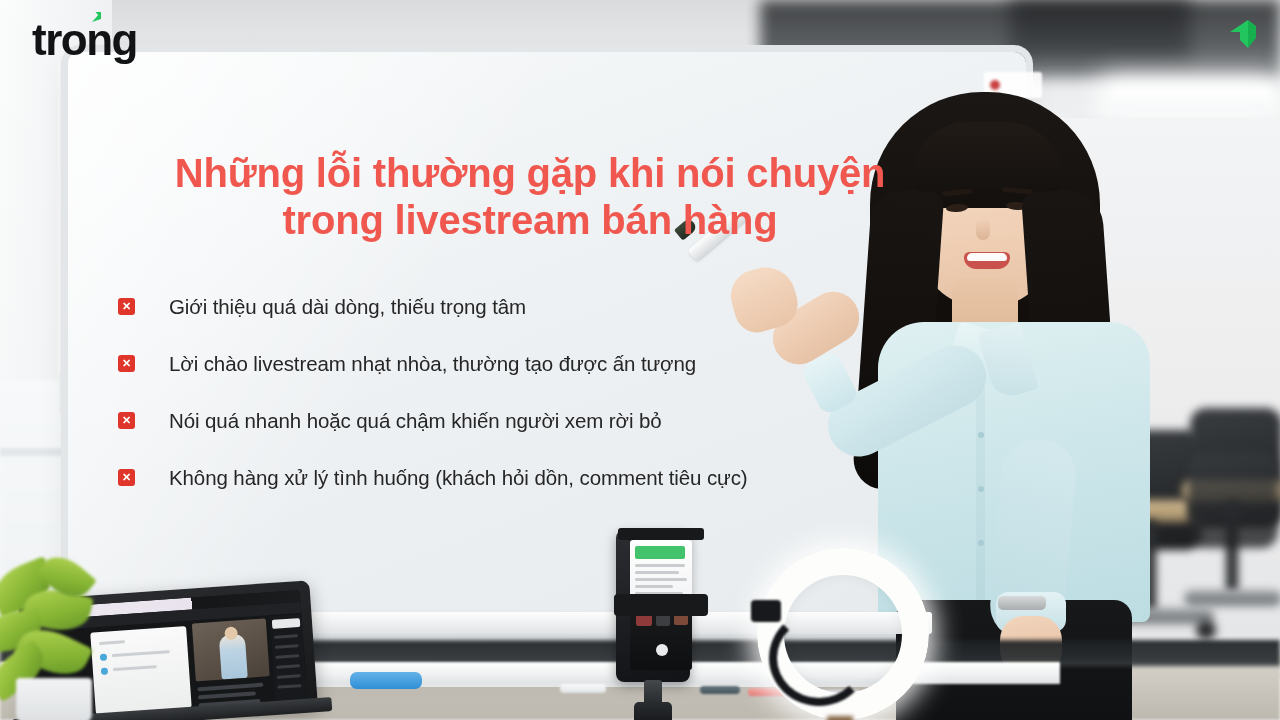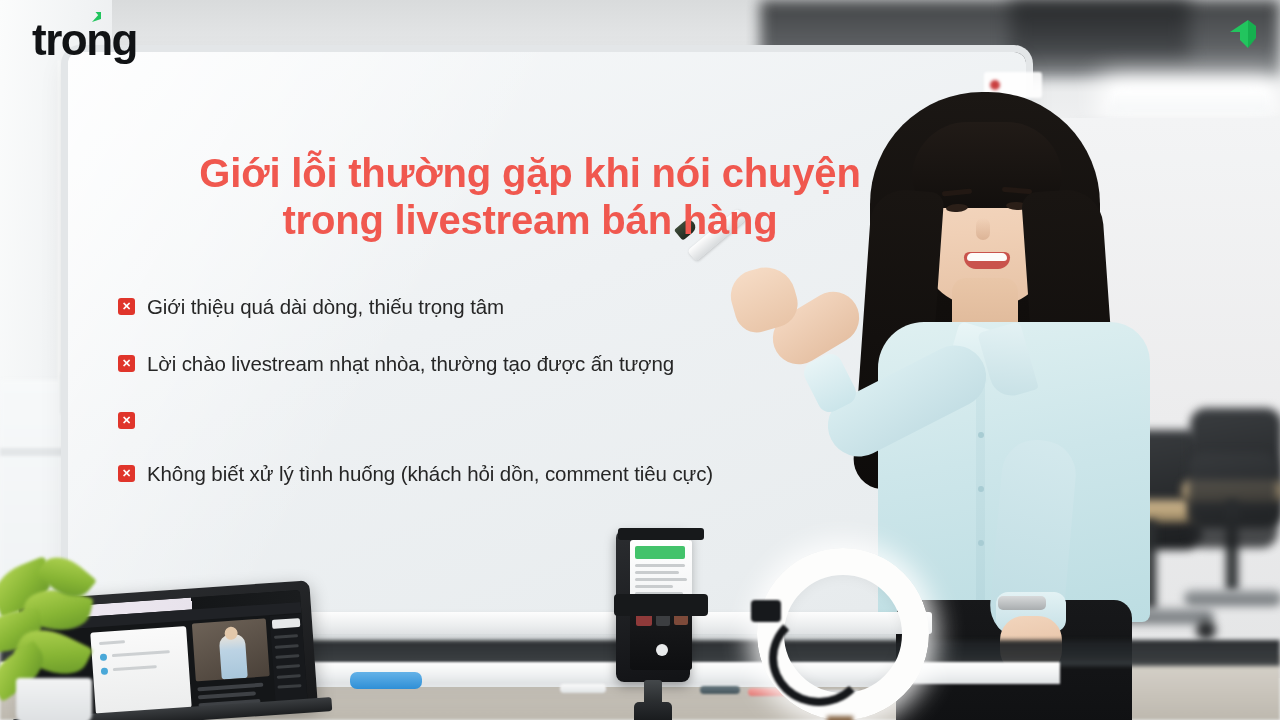--- a/index.html
+++ b/index.html
@@ -165,21 +165,21 @@
   }
   .bullets { position:absolute; left:118px; top:294px; width:740px; }
   .bullet-row { display:flex; align-items:flex-start; margin-bottom:32px; }
   .bullet-mark {
     flex:0 0 auto; width:17px; height:17px; margin-top:4px; margin-right:12px;
     background:#e0352b; border-radius:3px;
     display:flex; align-items:center; justify-content:center;
     color:#fff; font-size:11px; font-weight:700; line-height:1;
   }
   .bullet-text {
-    font-size:20.5px; color:#262626; line-height:1.22; letter-spacing:-.1px;
+    font-size:20.5px; color:#262626; line-height:1.22; letter-spacing:-.1px;margin-left:22px;
   }
 
   
   .person { position:absolute; left:800px; top:40px; width:360px; height:680px; }
   .hair-back {
     position:absolute; left:70px; top:52px; width:230px; height:360px;
     background:linear-gradient(180deg,#1b1714 0%, #110e0c 60%, #0c0a09 100%);
     border-radius:112px 112px 78px 78px;
   }
   .hair-left {
@@ -662,32 +662,33 @@
   </span>
 </div>
 
 <div class="corner-arrow">
   <svg width="30" height="32" viewBox="0 0 30 32" aria-hidden="true">
     <path d="M2 14 L20 2 L20 30 L12 22 L12 14 Z" fill="#22c55e"></path>
     <path d="M20 2 L20 30 L28 20 L28 8 Z" fill="#16b04f"></path>
   </svg>
 </div>
 
-<div class="title">Giới lỗi thường gặp khi nói chuyện
+<div class="title">Những lỗi thường gặp khi nói chuyện
 trong livestream bán hàng</div>
 
 <div class="bullets">
   <div class="bullet-row">
     <span class="bullet-mark">✕</span>
     <span class="bullet-text">Giới thiệu quá dài dòng, thiếu trọng tâm</span>
   </div>
   <div class="bullet-row">
     <span class="bullet-mark">✕</span>
     <span class="bullet-text">Lời chào livestream nhạt nhòa, thường tạo được ấn tượng</span>
   </div>
   <div class="bullet-row">
     <span class="bullet-mark">✕</span>
+    <span class="bullet-text">Nói quá nhanh hoặc quá chậm khiến người xem rời bỏ</span>
   </div>
   <div class="bullet-row">
     <span class="bullet-mark">✕</span>
-    <span class="bullet-text">Không biết xử lý tình huống (khách hỏi dồn, comment tiêu cực)</span>
+    <span class="bullet-text">Không hàng xử lý tình huống (khách hỏi dồn, comment tiêu cực)</span>
   </div>
 </div>
 
 </body></html>

